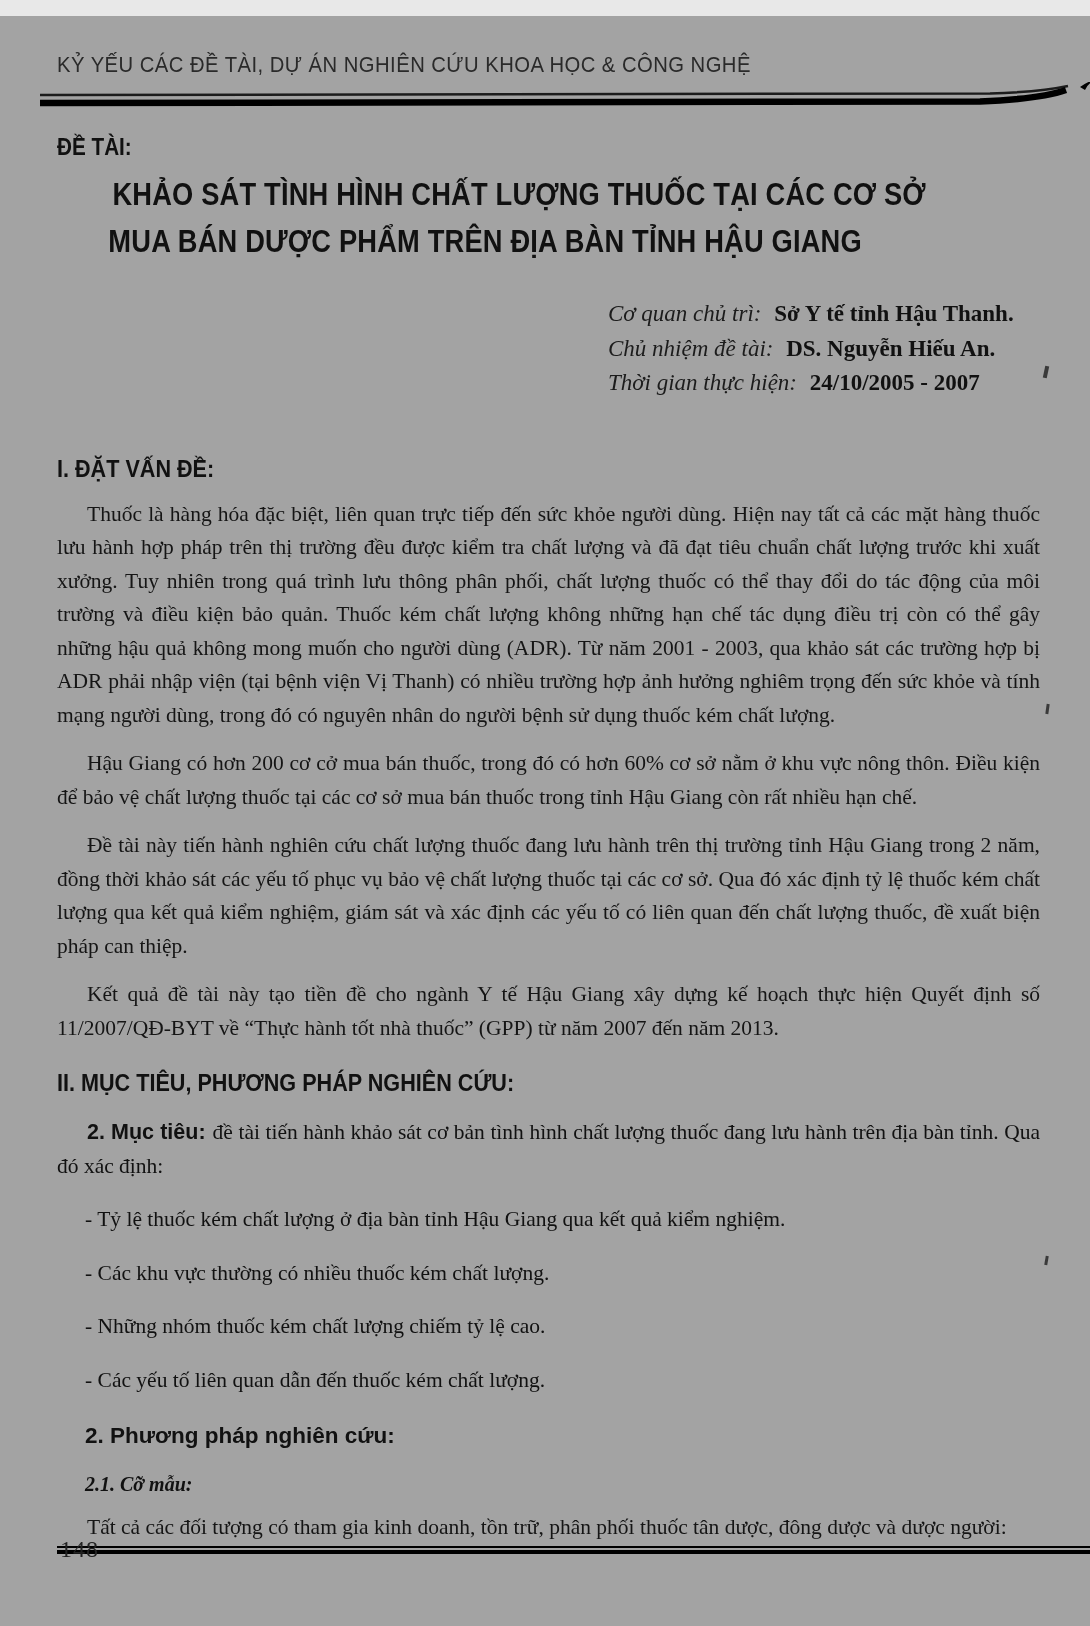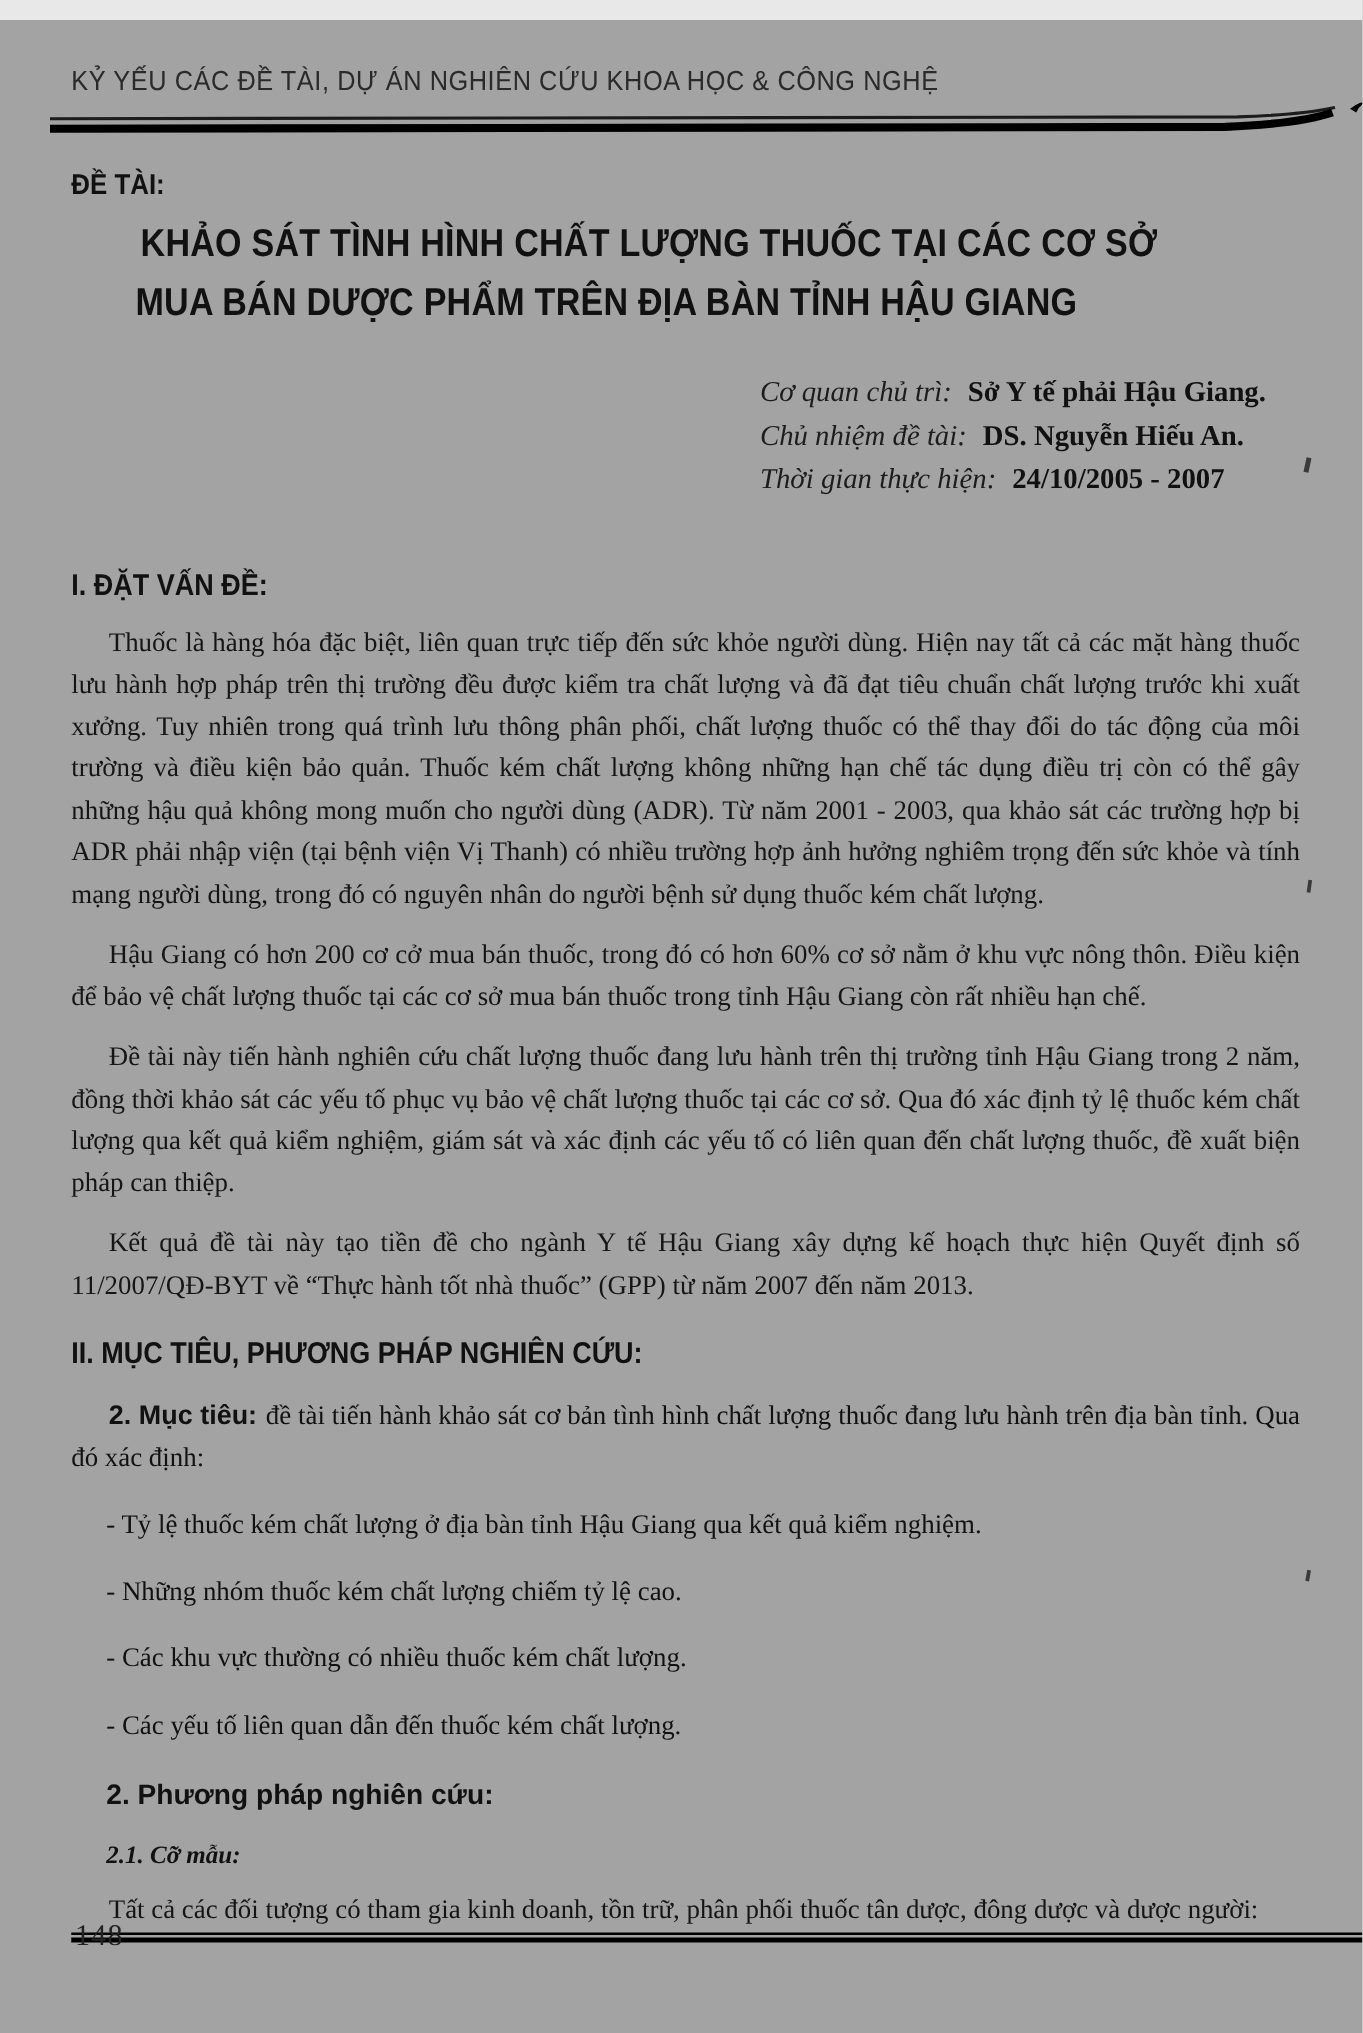--- a/index.html
+++ b/index.html
@@ -147,21 +147,21 @@
       <span class="de-tai">ĐỀ TÀI:</span>
       <div class="main-title">
         <span class="t-line">KHẢO SÁT TÌNH HÌNH CHẤT LƯỢNG THUỐC TẠI CÁC CƠ SỞ</span><br>
         <span class="t-line">MUA BÁN DƯỢC PHẨM TRÊN ĐỊA BÀN TỈNH HẬU GIANG</span>
       </div>
     </div>
 
     <div class="meta">
       <div class="meta-row">
         <span class="meta-label">Cơ quan chủ trì:</span>
-        <span class="meta-value">Sở Y tế phải Hậu Giang.</span>
+        <span class="meta-value">Sở Y tế tỉnh Hậu Thanh.</span>
       </div>
       <div class="meta-row">
         <span class="meta-label">Chủ nhiệm đề tài:</span>
         <span class="meta-value">DS. Nguyễn Hiếu An.</span>
       </div>
       <div class="meta-row">
         <span class="meta-label">Thời gian thực hiện:</span>
         <span class="meta-value">24/10/2005 - 2007</span>
       </div>
     </div>
@@ -175,22 +175,22 @@
     </div>
 
     <div>
       <div><span class="sec-heading sec2-heading">II. MỤC TIÊU, PHƯƠNG PHÁP NGHIÊN CỨU:</span></div>
 
       <p class="lead-par">
         <span class="lead-label">2. Mục tiêu:</span><span>đề tài tiến hành khảo sát cơ bản tình hình chất lượng thuốc đang lưu hành trên địa bàn tỉnh. Qua đó xác định:</span>
       </p>
 
       <p class="bullet">- Tỷ lệ thuốc kém chất lượng ở địa bàn tỉnh Hậu Giang qua kết quả kiểm nghiệm.</p>
+      <p class="bullet">- Các khu vực thường có nhiều thuốc kém chất lượng.</p>
       <p class="bullet">- Những nhóm thuốc kém chất lượng chiếm tỷ lệ cao.</p>
-      <p class="bullet">- Các khu vực thường có nhiều thuốc kém chất lượng.</p>
       <p class="bullet">- Các yếu tố liên quan dẫn đến thuốc kém chất lượng.</p>
 
       <p class="sub-heading-sans">2. Phương pháp nghiên cứu:</p>
       <p class="sub-heading-serif">2.1. Cỡ mẫu:</p>
       <p class="body-par">Tất cả các đối tượng có tham gia kinh doanh, tồn trữ, phân phối thuốc tân dược, đông dược và dược người:</p>
     </div>
 
   </div>
 
   <div class="footer-rule"></div>

